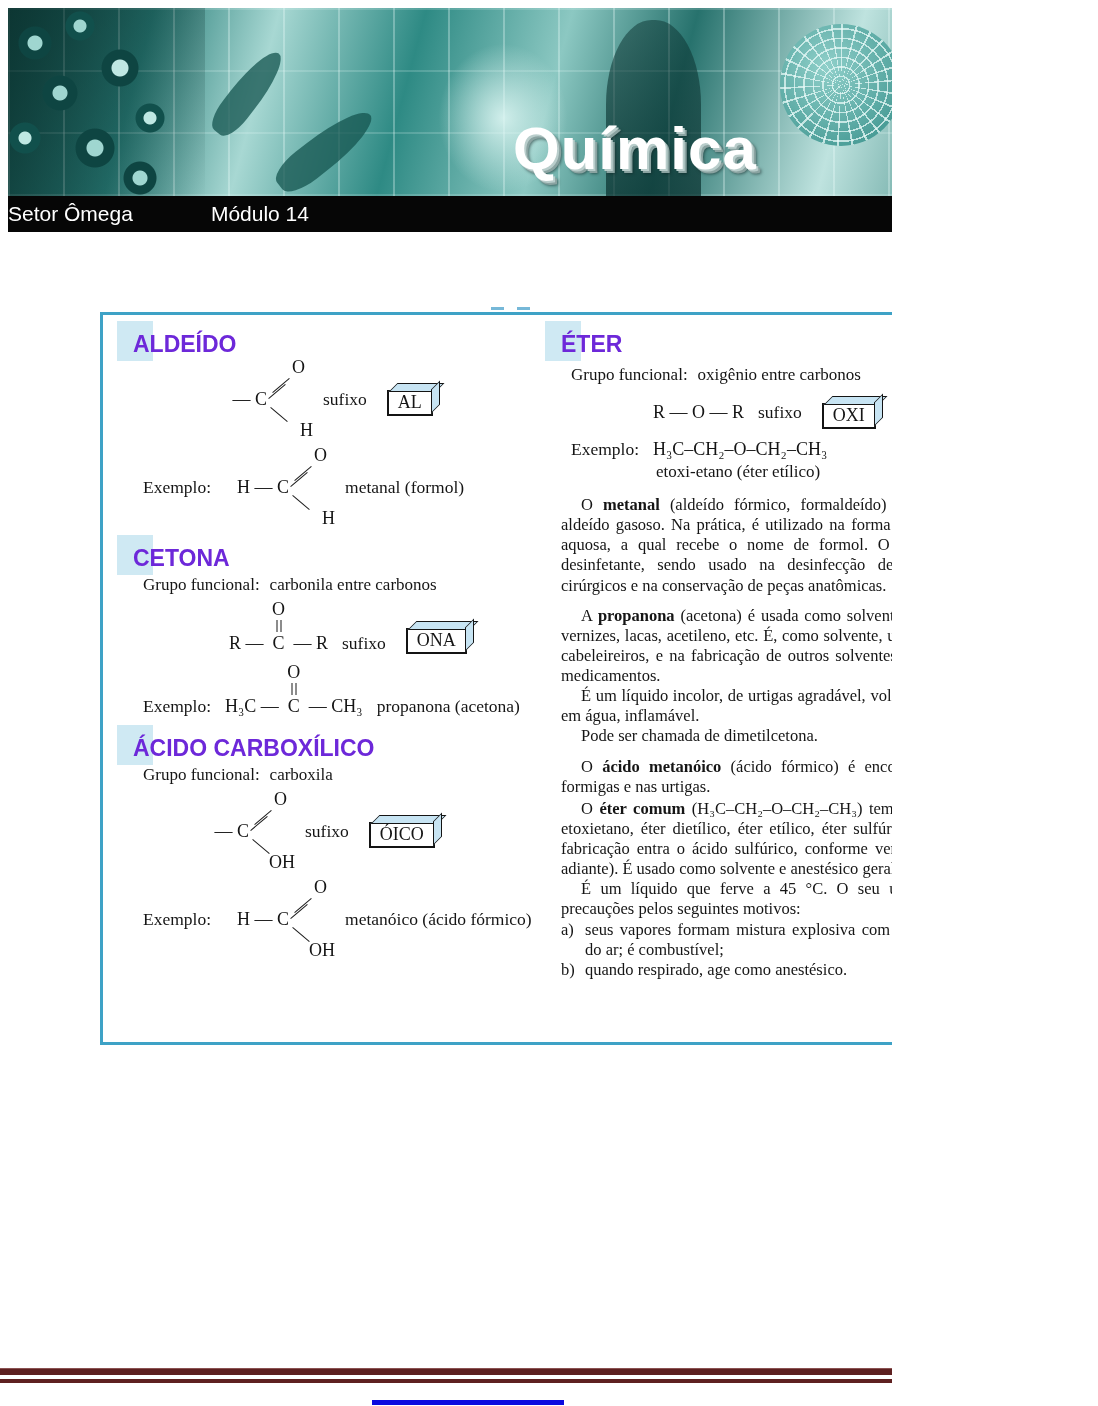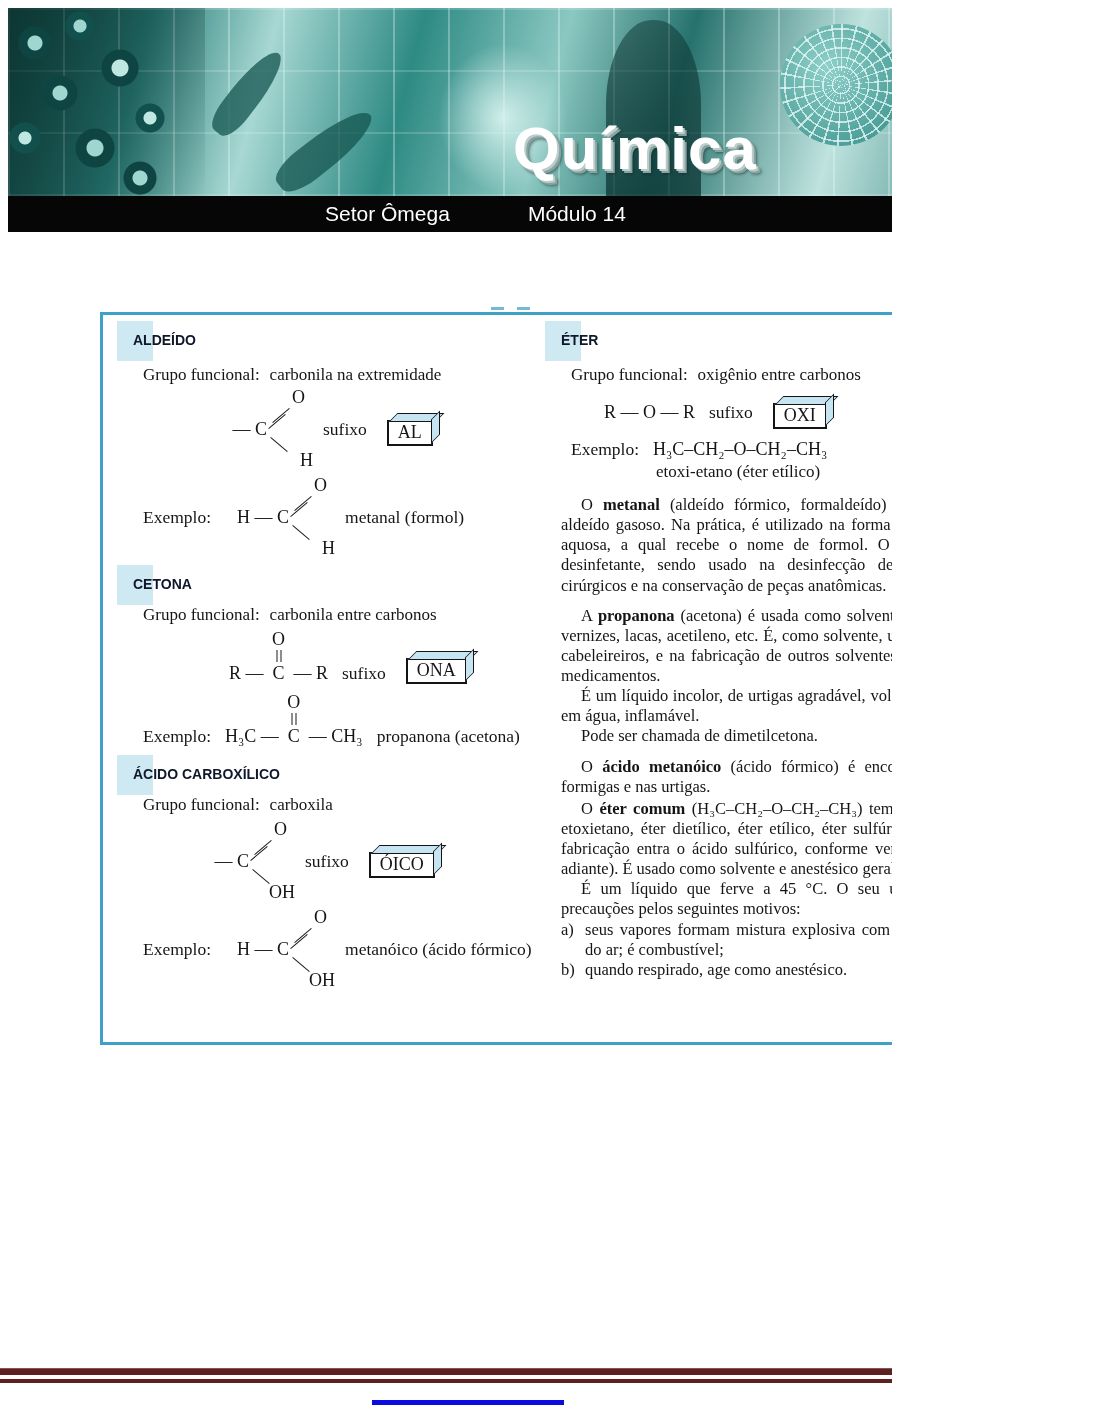--- a/index.html
+++ b/index.html
@@ -40,47 +40,47 @@
       radial-gradient(circle at 38% 35%, #8fd0ca, #2e8a84); }
   .statue { position:absolute; left:885px; top:0; width:112px; height:188px;
     background:
       radial-gradient(ellipse at 55% 30%, rgba(20,70,66,.55) 0 18%, transparent 45%),
       linear-gradient(to right, rgba(235,250,248,.15), rgba(235,250,248,.7) 45%, rgba(170,210,205,.6)); }
   .collage-title { position:absolute; left:505px; top:106px; font-family:"Liberation Sans",sans-serif;
     font-weight:900; font-size:60px; letter-spacing:1px; color:#ffffff;
     text-shadow:2px 2px 0 #b9cdcb, 4px 4px 0 #8aa3a1, 5px 5px 3px rgba(15,35,35,.55); }
 
   .barblk { position:absolute; left:8px; top:196px; width:997px; height:36px; background:#060606;
-    display:flex; align-items:center; justify-content:center; gap:78px; padding-right:62px;
+    display:flex; align-items:center; justify-content:flex-start; gap:78px; padding-right:62px;
     color:#fff; font-family:"Liberation Sans",sans-serif; font-size:21px; }
 
   
   .stray { position:absolute; left:491px; top:307px; display:flex; gap:13px; }
   .stray span { width:13px; height:3px; background:#76b8d8; }
 
   
   .content-box { position:absolute; left:100px; top:312px; width:890px; height:733px;
     border:3px solid #3ea2c6; background:#fff; }
   .col { position:absolute; top:0; }
   .col-left  { left:30px;  width:414px; }
   .col-right { left:458px; width:408px; }
 
   .sec-head { position:relative; margin-top:16px; height:24px; }
   .sec-head .hl { position:absolute; left:-16px; top:-10px; width:36px; height:40px; background:#cfe9f3; }
   .sec-head .ht { position:relative; font-family:"Liberation Sans",sans-serif; font-weight:900;
-                  font-size:14px; letter-spacing:0; color:#0f172a; }
+                  font-size:23px; letter-spacing:0; color:#6d28d9; }
   .grupo { margin:10px 0 0 10px; font-size:17px; }
   .grupo .glabel { margin-right:10px; }
 
   .frow  { display:flex; align-items:center; gap:14px; margin-top:6px; font-size:17.5px; }
   .frow-bottom { align-items:flex-end; }
   .indent-a { margin-left:104px; }
   .indent-b { margin-left:96px; }
   .indent-c { margin-left:86px; }
-  .indent-e { margin-left:43px; }
+  .indent-e { margin-left:92px; }
   .xrow { margin-left:10px; }
   .fname { white-space:nowrap; font-size:17.5px; }
   .fname-center { margin:2px 0 0 95px; font-size:17px; }
 
   
   .fdiag { position:relative; display:inline-block; height:76px; font-size:18px; }
   .fdiag.w1 { width:72px; } .fdiag.w2 { width:106px; }
   .fd-main { position:absolute; right:42px; top:28px; white-space:nowrap; }
   .fd-top  { position:absolute; right:4px;  top:-4px; }
   .fd-bot  { position:absolute; right:-4px; bottom:-4px; white-space:nowrap; }
@@ -150,23 +150,20 @@
     </div>
 
   <div class="content-box">
 
     <div class="col col-left">
 
       <div class="sec-head">
         <span class="hl"></span>
         <span class="ht">ALDEÍDO</span>
       </div>
-      <div class="grupo">
-        <span class="glabel">Grupo funcional:</span><span>carbonila na extremidade</span>
-      </div>
       <div class="frow indent-a">
         <span class="fdiag w1">
           <span class="fd-main">— C</span>
           <span class="fd-top">O</span>
           <span class="fd-bot">H</span>
           <i class="db a"></i>
             <i class="db b"></i>
             <i class="sb"></i>
         </span>
         <span class="slabel">sufixo</span>

